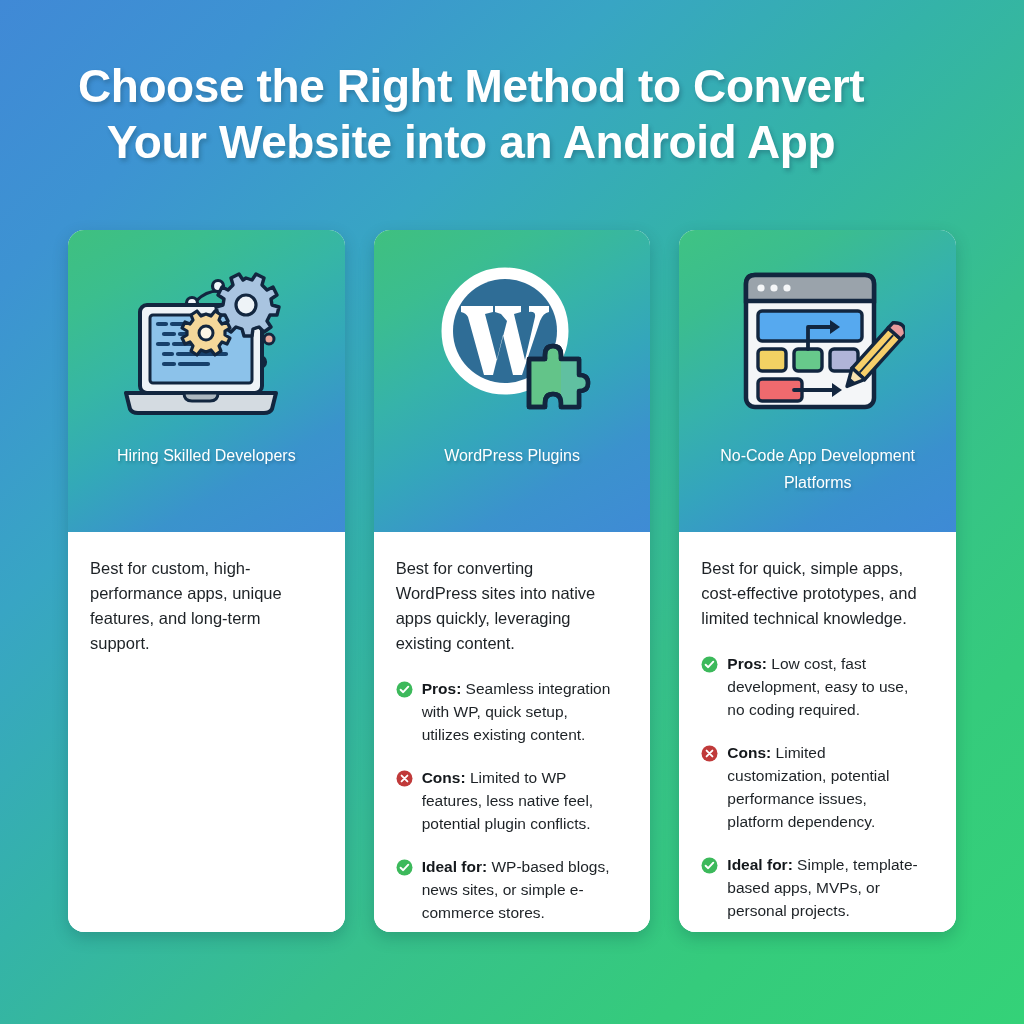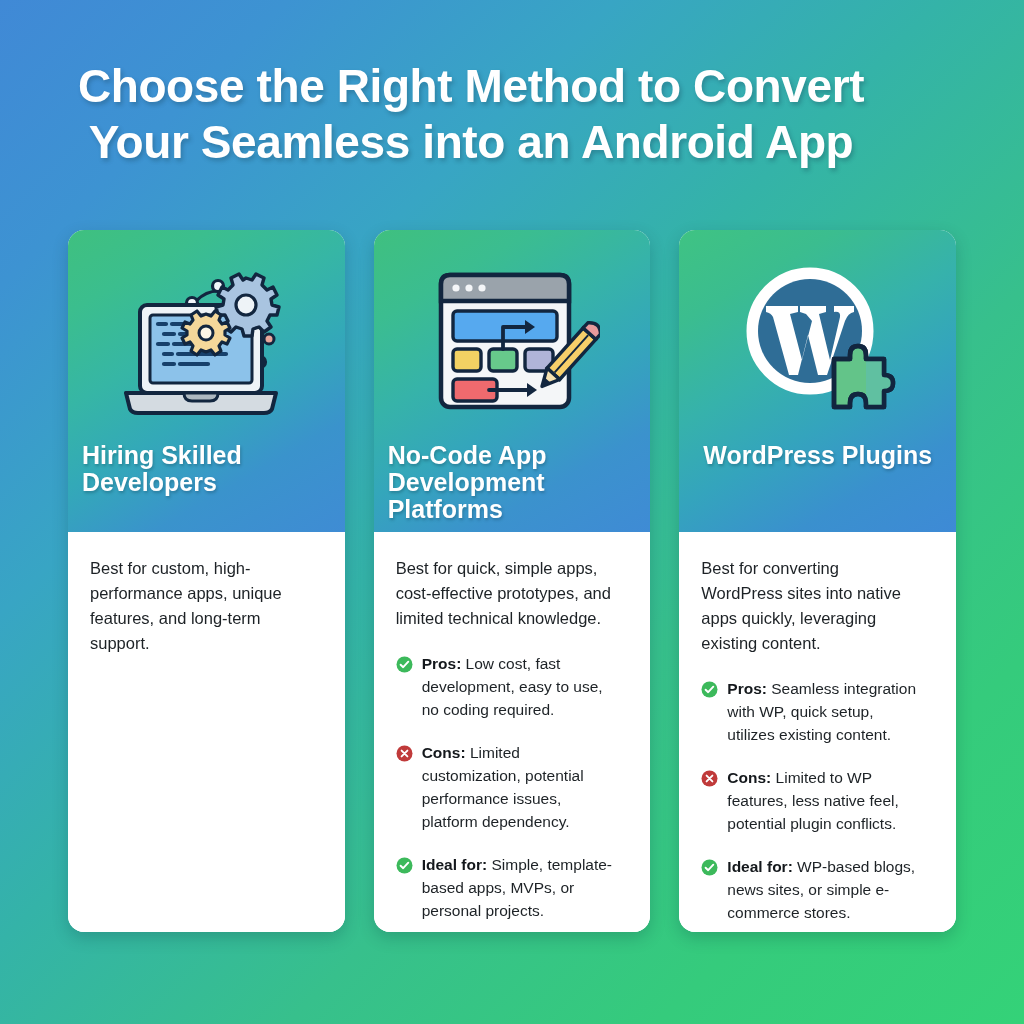--- a/index.html
+++ b/index.html
@@ -96,24 +96,24 @@
     width: 100%;
     display: flex;
     align-items: center;
     justify-content: center;
     padding-top: 10px;
   }
   .icon-box svg { display: block; }
 
   .card-title {
     color: #ffffff;
-    font-size: 25px;
-    font-weight: bold;
+    font-size: 16px;
+    font-weight: normal;
     line-height: 27px;
-    text-align: left;
+    text-align: center;
     padding: 0 14px;
     text-shadow: 1px 2px 3px rgba(15,55,75,0.32);
   }
 
   .card-body {
     flex: 1 1 auto;
     background: #ffffff;
     padding: 24px 32px 0 22px;
   }
 
@@ -145,21 +145,21 @@
   .bullet-text b {
     font-weight: bold;
     color: #14181c;
   }
 </style>
 </head>
 <body>
 
 <div class="title-wrap">
   <div class="title-line">Choose the Right Method to Convert</div>
-  <div class="title-line">Your Seamless into an Android App</div>
+  <div class="title-line">Your Website into an Android App</div>
 </div>
 
 <div class="cards">
 
   <div class="card">
     <div class="card-header">
       <div class="icon-box">
         <svg width="185" height="165" viewBox="0 0 185 165">
 
           <g fill="none" stroke="#12263f" stroke-width="3.2" stroke-linecap="round">
@@ -217,20 +217,77 @@
 
 
     </div>
   </div>
 
   <div class="card">
     <div class="card-header">
       <div class="icon-box">
         <svg width="175" height="165" viewBox="0 0 175 165">
 
+          <circle cx="80" cy="72" r="60" fill="#ffffff"></circle>
+          <circle cx="80" cy="72" r="52" fill="#2f6d96"></circle>
+          <circle cx="80" cy="72" r="60" fill="none" stroke="#ffffff" stroke-width="7"></circle>
+
+          <g fill="#ffffff">
+            <path d="M40 47 L68 47 L68 53 L60 55 L72 101 L82 62 L76 55 L70 53 L70 47 L96 47 L96 53 L89 55 L100 101 L110 58 Q111 52 104 53 L104 47 L124 47 L124 53 Q118 54 115 62 L97 116 L88 116 L78 76 L68 116 L59 116 L43 58 Q41 54 36 53 L36 47 Z"></path>
+          </g>
+
+          <g transform="translate(110,96)">
+            <path d="M10 0 Q10 -9 18 -9 Q26 -9 26 0 L26 4 L44 4 L44 20 Q53 20 53 28 Q53 36 44 36 L44 52 L26 52 L26 48 Q26 39 18 39 Q10 39 10 48 L10 52 L-6 52 L-6 4 L10 4 Z" fill="#63c489" stroke="#12263f" stroke-width="4.5" stroke-linejoin="round"></path>
+            <path d="M26 4 L44 4 L44 20 Q53 20 53 28 Q53 36 44 36 L44 52 L26 52 Z" fill="#5fbfa6" opacity="0.85"></path>
+            <path d="M10 0 Q10 -9 18 -9 Q26 -9 26 0 L26 4 L44 4 L44 20 Q53 20 53 28 Q53 36 44 36 L44 52 L26 52 L26 48 Q26 39 18 39 Q10 39 10 48 L10 52 L-6 52 L-6 4 L10 4 Z" fill="none" stroke="#12263f" stroke-width="4.5" stroke-linejoin="round"></path>
+          </g>
+        </svg>
+      </div>
+      <div class="card-title">WordPress Plugins</div>
+    </div>
+    <div class="card-body">
+      <div class="summary">Best for converting WordPress sites into native apps quickly, leveraging existing content.</div>
+
+      <div class="bullet">
+        <span class="bullet-icon">
+          <svg width="17" height="17" viewBox="0 0 17 17">
+            <circle cx="8.5" cy="8.5" r="8" fill="#3cb95b"></circle>
+            <path d="M4.6 8.7 L7.2 11.2 L12.3 5.7" fill="none" stroke="#ffffff" stroke-width="1.9" stroke-linecap="round" stroke-linejoin="round"></path>
+          </svg>
+        </span>
+        <span class="bullet-text"><b>Pros:</b><span> Seamless integration with WP, quick setup, utilizes existing content.</span></span>
+      </div>
+
+      <div class="bullet">
+        <span class="bullet-icon">
+          <svg width="17" height="17" viewBox="0 0 17 17">
+            <circle cx="8.5" cy="8.5" r="8" fill="#c03a3a"></circle>
+            <path d="M5.6 5.6 L11.4 11.4 M11.4 5.6 L5.6 11.4" fill="none" stroke="#ffffff" stroke-width="1.9" stroke-linecap="round"></path>
+          </svg>
+        </span>
+        <span class="bullet-text"><b>Cons:</b><span> Limited to WP features, less native feel, potential plugin conflicts.</span></span>
+      </div>
+
+      <div class="bullet">
+        <span class="bullet-icon">
+          <svg width="17" height="17" viewBox="0 0 17 17">
+            <circle cx="8.5" cy="8.5" r="8" fill="#3cb95b"></circle>
+            <path d="M4.6 8.7 L7.2 11.2 L12.3 5.7" fill="none" stroke="#ffffff" stroke-width="1.9" stroke-linecap="round" stroke-linejoin="round"></path>
+          </svg>
+        </span>
+        <span class="bullet-text"><b>Ideal for:</b><span> WP-based blogs, news sites, or simple e-commerce stores.</span></span>
+      </div>
+    </div>
+  </div>
+
+  <div class="card">
+    <div class="card-header">
+      <div class="icon-box">
+        <svg width="175" height="165" viewBox="0 0 175 165">
+
           <rect x="16" y="16" width="128" height="132" rx="9" fill="#f4f6f8" stroke="#12263f" stroke-width="4.5"></rect>
           <path d="M16 25 Q16 16 25 16 L135 16 Q144 16 144 25 L144 42 L16 42 Z" fill="#9aa3ab" stroke="#12263f" stroke-width="4.5"></path>
           <g fill="#f4f6f8">
             <circle cx="31" cy="29" r="3.6"></circle>
             <circle cx="44" cy="29" r="3.6"></circle>
             <circle cx="57" cy="29" r="3.6"></circle>
           </g>
 
           <rect x="28" y="52" width="104" height="30" rx="4" fill="#56a9ef" stroke="#12263f" stroke-width="3.4"></rect>
 
@@ -286,70 +343,13 @@
           <svg width="17" height="17" viewBox="0 0 17 17">
             <circle cx="8.5" cy="8.5" r="8" fill="#3cb95b"></circle>
             <path d="M4.6 8.7 L7.2 11.2 L12.3 5.7" fill="none" stroke="#ffffff" stroke-width="1.9" stroke-linecap="round" stroke-linejoin="round"></path>
           </svg>
         </span>
         <span class="bullet-text"><b>Ideal for:</b><span> Simple, template-based apps, MVPs, or personal projects.</span></span>
       </div>
     </div>
   </div>
 
-  <div class="card">
-    <div class="card-header">
-      <div class="icon-box">
-        <svg width="175" height="165" viewBox="0 0 175 165">
-
-          <circle cx="80" cy="72" r="60" fill="#ffffff"></circle>
-          <circle cx="80" cy="72" r="52" fill="#2f6d96"></circle>
-          <circle cx="80" cy="72" r="60" fill="none" stroke="#ffffff" stroke-width="7"></circle>
-
-          <g fill="#ffffff">
-            <path d="M40 47 L68 47 L68 53 L60 55 L72 101 L82 62 L76 55 L70 53 L70 47 L96 47 L96 53 L89 55 L100 101 L110 58 Q111 52 104 53 L104 47 L124 47 L124 53 Q118 54 115 62 L97 116 L88 116 L78 76 L68 116 L59 116 L43 58 Q41 54 36 53 L36 47 Z"></path>
-          </g>
-
-          <g transform="translate(110,96)">
-            <path d="M10 0 Q10 -9 18 -9 Q26 -9 26 0 L26 4 L44 4 L44 20 Q53 20 53 28 Q53 36 44 36 L44 52 L26 52 L26 48 Q26 39 18 39 Q10 39 10 48 L10 52 L-6 52 L-6 4 L10 4 Z" fill="#63c489" stroke="#12263f" stroke-width="4.5" stroke-linejoin="round"></path>
-            <path d="M26 4 L44 4 L44 20 Q53 20 53 28 Q53 36 44 36 L44 52 L26 52 Z" fill="#5fbfa6" opacity="0.85"></path>
-            <path d="M10 0 Q10 -9 18 -9 Q26 -9 26 0 L26 4 L44 4 L44 20 Q53 20 53 28 Q53 36 44 36 L44 52 L26 52 L26 48 Q26 39 18 39 Q10 39 10 48 L10 52 L-6 52 L-6 4 L10 4 Z" fill="none" stroke="#12263f" stroke-width="4.5" stroke-linejoin="round"></path>
-          </g>
-        </svg>
-      </div>
-      <div class="card-title">WordPress Plugins</div>
-    </div>
-    <div class="card-body">
-      <div class="summary">Best for converting WordPress sites into native apps quickly, leveraging existing content.</div>
-
-      <div class="bullet">
-        <span class="bullet-icon">
-          <svg width="17" height="17" viewBox="0 0 17 17">
-            <circle cx="8.5" cy="8.5" r="8" fill="#3cb95b"></circle>
-            <path d="M4.6 8.7 L7.2 11.2 L12.3 5.7" fill="none" stroke="#ffffff" stroke-width="1.9" stroke-linecap="round" stroke-linejoin="round"></path>
-          </svg>
-        </span>
-        <span class="bullet-text"><b>Pros:</b><span> Seamless integration with WP, quick setup, utilizes existing content.</span></span>
-      </div>
-
-      <div class="bullet">
-        <span class="bullet-icon">
-          <svg width="17" height="17" viewBox="0 0 17 17">
-            <circle cx="8.5" cy="8.5" r="8" fill="#c03a3a"></circle>
-            <path d="M5.6 5.6 L11.4 11.4 M11.4 5.6 L5.6 11.4" fill="none" stroke="#ffffff" stroke-width="1.9" stroke-linecap="round"></path>
-          </svg>
-        </span>
-        <span class="bullet-text"><b>Cons:</b><span> Limited to WP features, less native feel, potential plugin conflicts.</span></span>
-      </div>
-
-      <div class="bullet">
-        <span class="bullet-icon">
-          <svg width="17" height="17" viewBox="0 0 17 17">
-            <circle cx="8.5" cy="8.5" r="8" fill="#3cb95b"></circle>
-            <path d="M4.6 8.7 L7.2 11.2 L12.3 5.7" fill="none" stroke="#ffffff" stroke-width="1.9" stroke-linecap="round" stroke-linejoin="round"></path>
-          </svg>
-        </span>
-        <span class="bullet-text"><b>Ideal for:</b><span> WP-based blogs, news sites, or simple e-commerce stores.</span></span>
-      </div>
-    </div>
-  </div>
-
 </div>
 
 </body></html>

